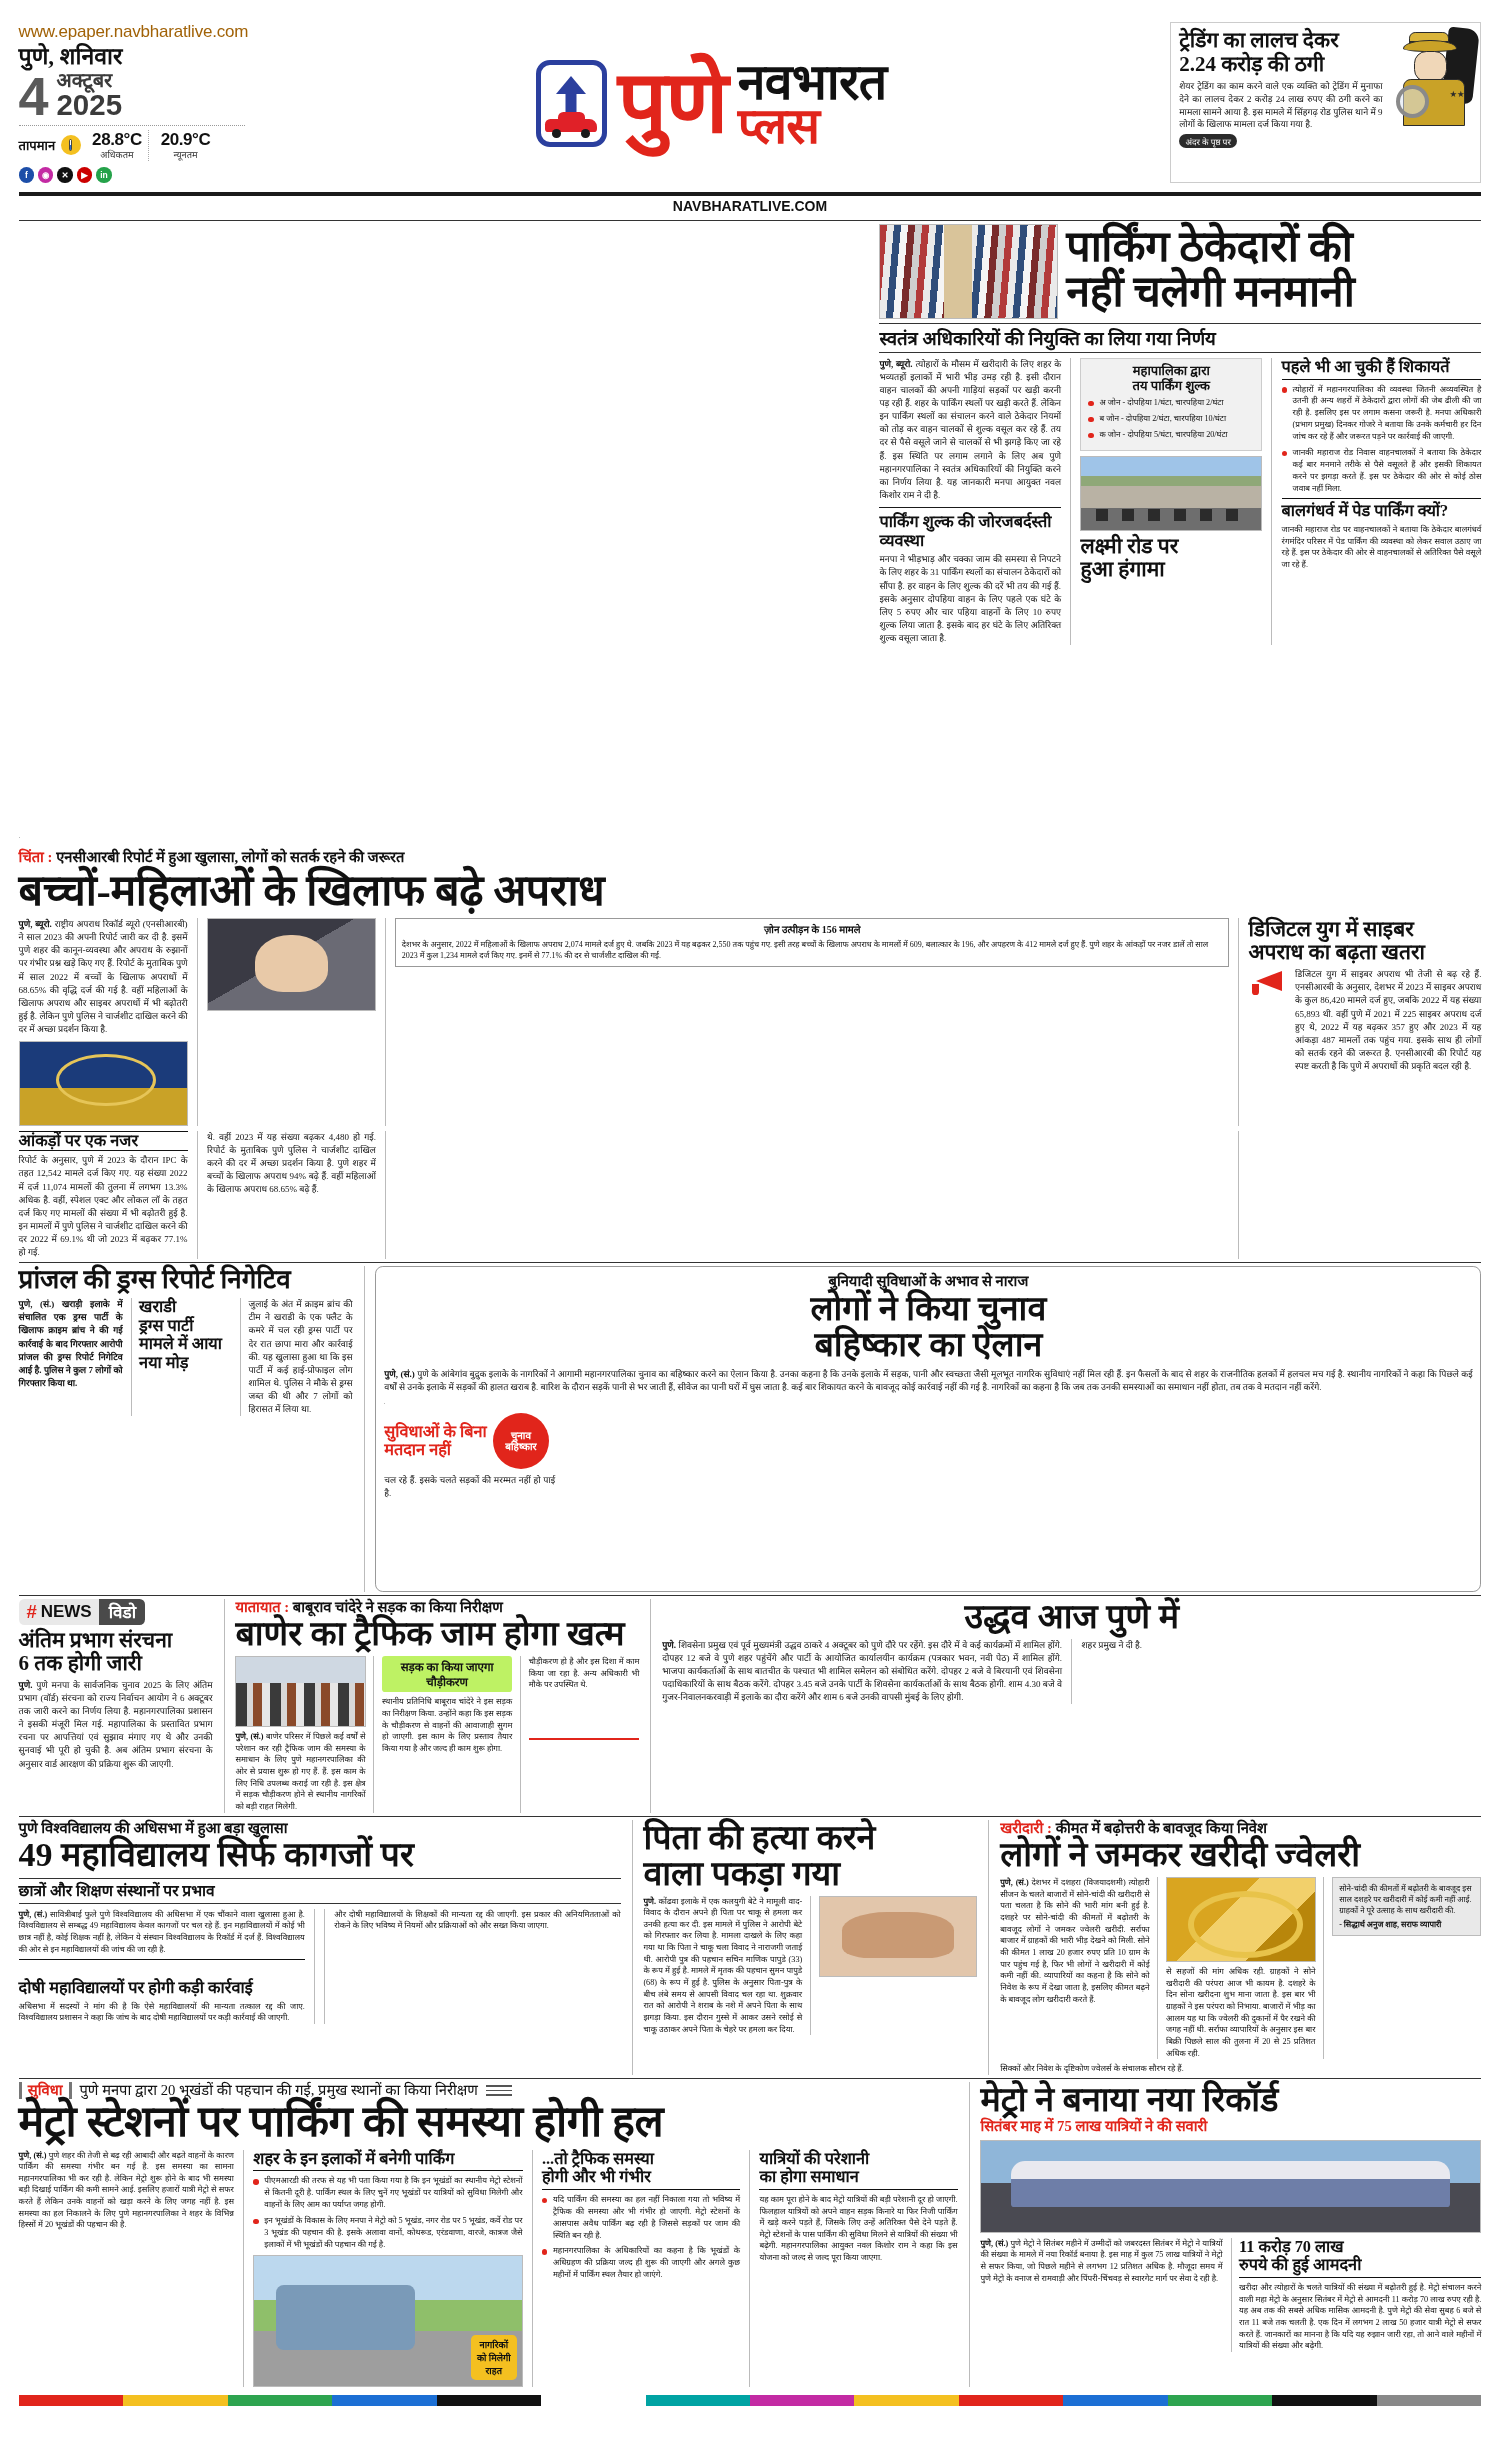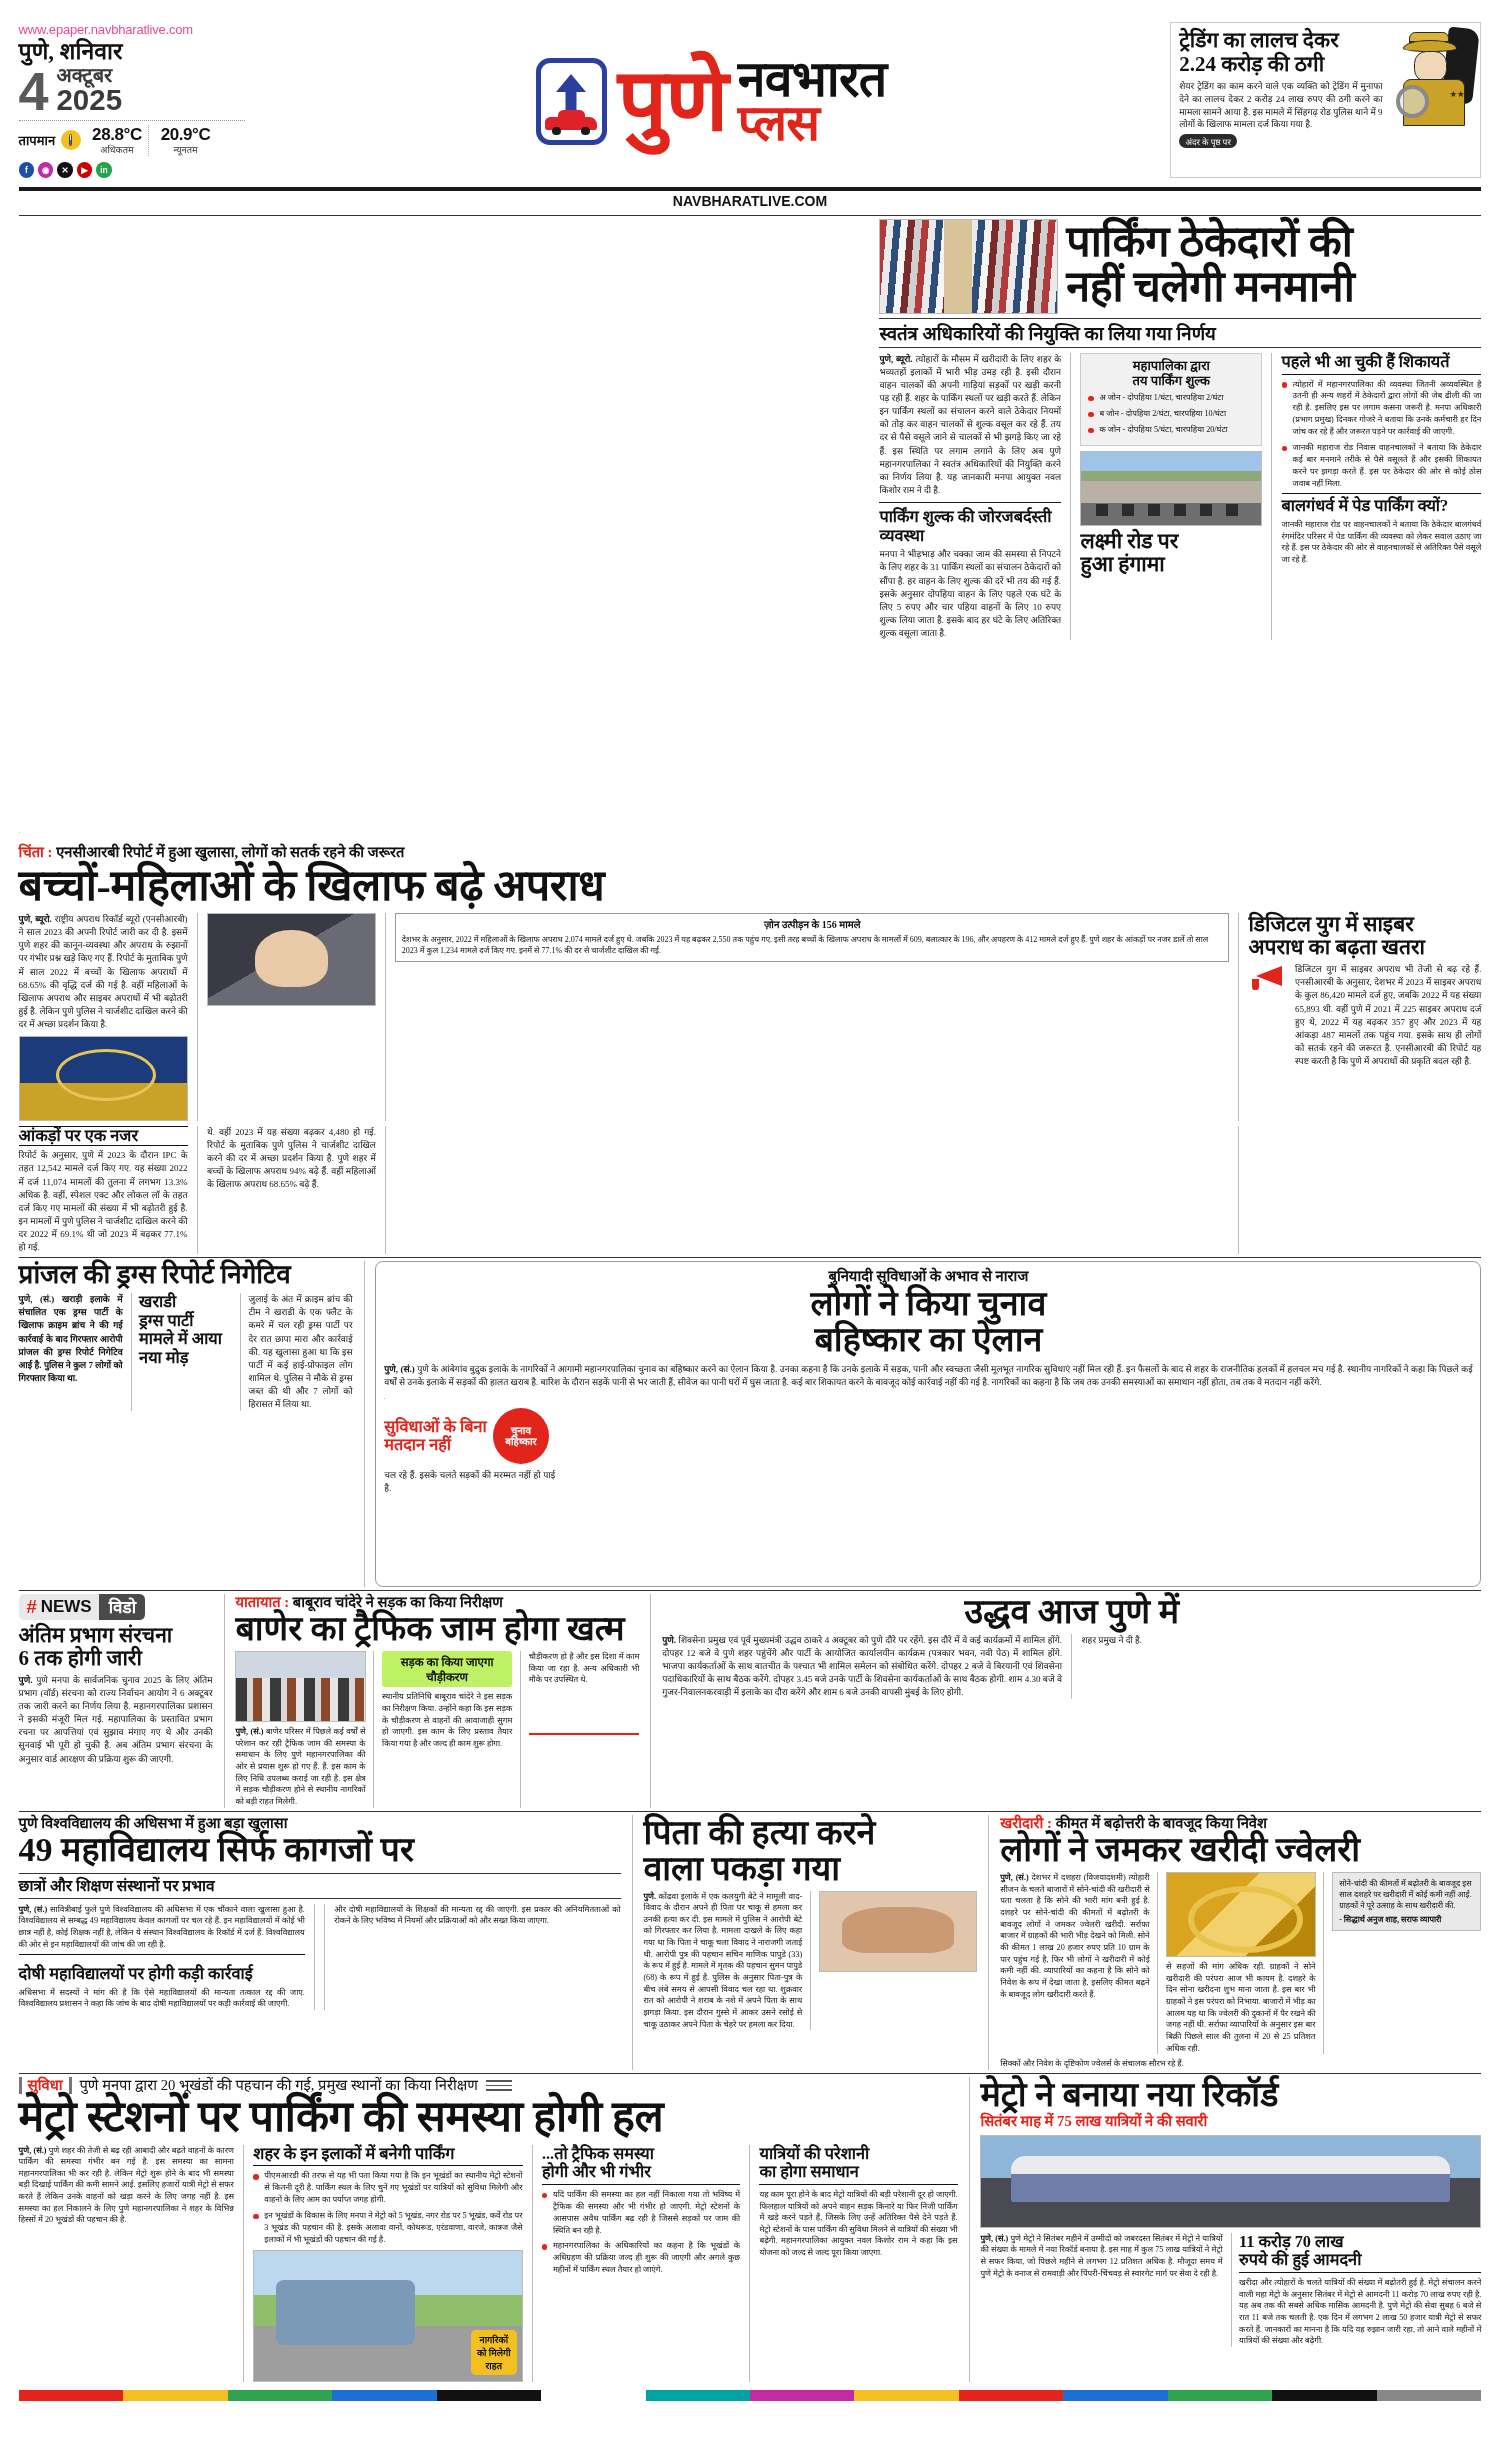--- a/index.html
+++ b/index.html
@@ -9,21 +9,21 @@
     background: #ffffff;
     font-family: "Liberation Serif", "DejaVu Serif", serif;
     color: #111;
     -webkit-font-smoothing: antialiased;
   }
   .page { width: 1500px; min-height: 2462px; background: #fff; position: relative; padding: 0 0 7.8px 0; }
 
   
   .masthead { display: flex; align-items: stretch; padding: 22px 18.6px 4.7px 18.6px; gap: 6.2px; }
   .mh-left { width: 233px; flex: 0 0 233px; padding-right: 6.2px; }
-  .mh-url { font-family: "Liberation Sans", sans-serif; font-size: 13px; color: #ec4899; letter-spacing: -0.2px; }
+  .mh-url { font-family: "Liberation Sans", sans-serif; font-size: 17px; color: #a16207; letter-spacing: -0.2px; text-align: center; }
   .mh-city { font-size: 23px; font-weight: 700; margin-top: 1.6px; line-height: 1.1; }
   .mh-daterow { display: flex; align-items: flex-end; gap: 7.8px; margin-top: 1.6px; }
   .mh-day { font-family: "Liberation Sans", sans-serif; font-size: 54px; font-weight: 700; color: #5a5a5a; line-height: 0.85; }
   .mh-mony { display: flex; flex-direction: column; justify-content: flex-end; }
   .mh-month { font-size: 20px; font-weight: 700; color: #3b3b3b; line-height: 1; }
   .mh-year { font-family: "Liberation Sans", sans-serif; font-size: 29.5px; font-weight: 700; color: #3b3b3b; line-height: 1; }
   .mh-dots { border-top: 1.6px dotted #999; margin: 4.7px 0 3.9px 0; }
   .mh-temprow { display: flex; align-items: center; gap: 5.4px; }
   .mh-templabel { font-size: 13px; font-weight: 700; }
   .thermo { width: 20px; height: 20px; border-radius: 50%; background: #f4c020; display: inline-flex; align-items: center; justify-content: center; flex: 0 0 20px; }
@@ -458,21 +458,21 @@
     <div style="width:602px;flex:0 0 602px;">
       <div class="kicker">पुणे विश्वविद्यालय की अधिसभा में हुआ बड़ा खुलासा</div>
       <div class="hl-lg">49 महाविद्यालय सिर्फ कागजों पर</div>
       <div class="subhead" style="font-size:15.5px;">छात्रों और शिक्षण संस्थानों पर प्रभाव</div>
       <div class="cols" style="gap:9.3px;">
         <div style="flex:1;">
           <div class="body-sm">
             <b>पुणे, (सं.)</b>
             <span>सावित्रीबाई फुले पुणे विश्वविद्यालय की अधिसभा में एक चौंकाने वाला खुलासा हुआ है. विश्वविद्यालय से सम्बद्ध 49 महाविद्यालय केवल कागजों पर चल रहे हैं. इन महाविद्यालयों में कोई भी छात्र नहीं है, कोई शिक्षक नहीं है, लेकिन ये संस्थान विश्वविद्यालय के रिकॉर्ड में दर्ज हैं. विश्वविद्यालय की ओर से इन महाविद्यालयों की जांच की जा रही है.</span>
           </div>
-          <div class="hl-xs" style="margin-top:3.9px;border-top:1.6px solid #111;padding-top:10px;">दोषी महाविद्यालयों पर होगी कड़ी कार्रवाई</div>
+          <div class="hl-xs" style="margin-top:3.9px;border-top:1.6px solid #111;padding-top:19px;">दोषी महाविद्यालयों पर होगी कड़ी कार्रवाई</div>
           <div class="body-sm" style="margin-top:3.1px;">अधिसभा में सदस्यों ने मांग की है कि ऐसे महाविद्यालयों की मान्यता तत्काल रद्द की जाए. विश्वविद्यालय प्रशासन ने कहा कि जांच के बाद दोषी महाविद्यालयों पर कड़ी कार्रवाई की जाएगी.</div>
         </div>
         <div class="vline"></div>
         <div class="vline"></div>
         <div style="flex:1;">
           <div class="body-sm">और दोषी महाविद्यालयों के शिक्षकों की मान्यता रद्द की जाएगी. इस प्रकार की अनियमितताओं को रोकने के लिए भविष्य में नियमों और प्रक्रियाओं को और सख्त किया जाएगा.</div>
         </div>
       </div>
     </div>
 

